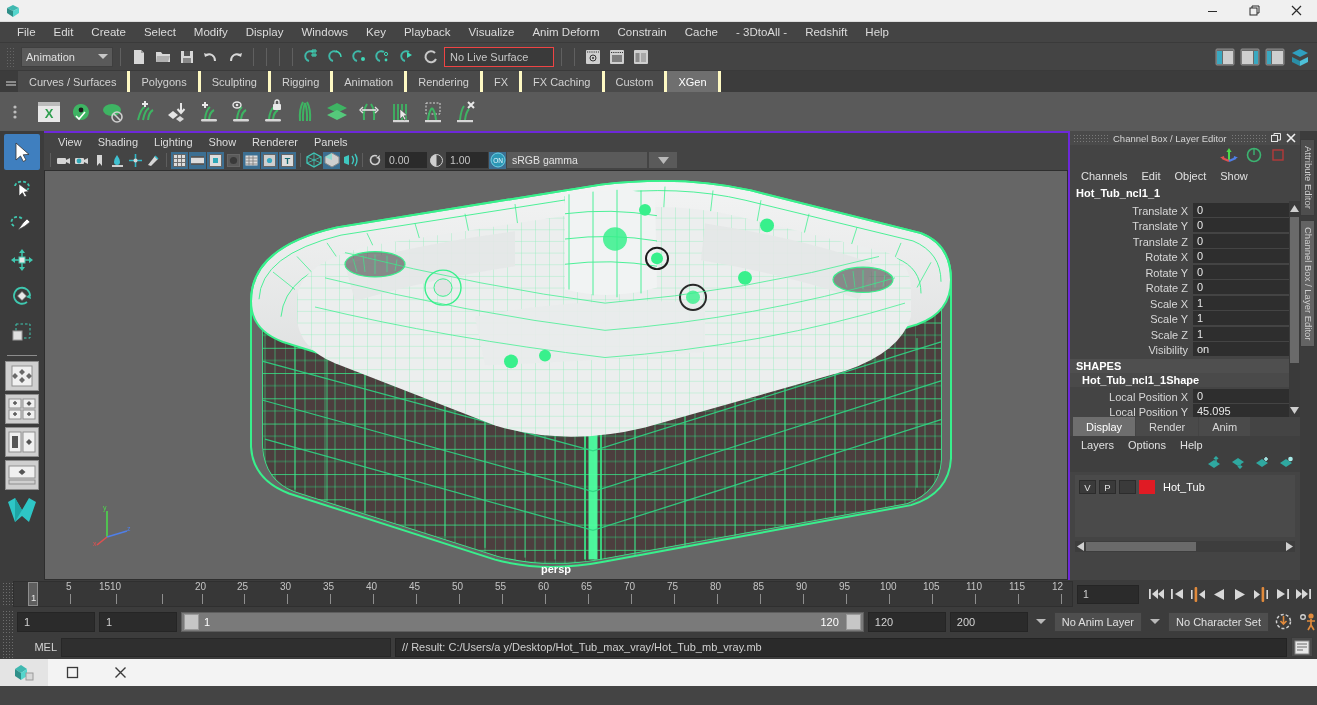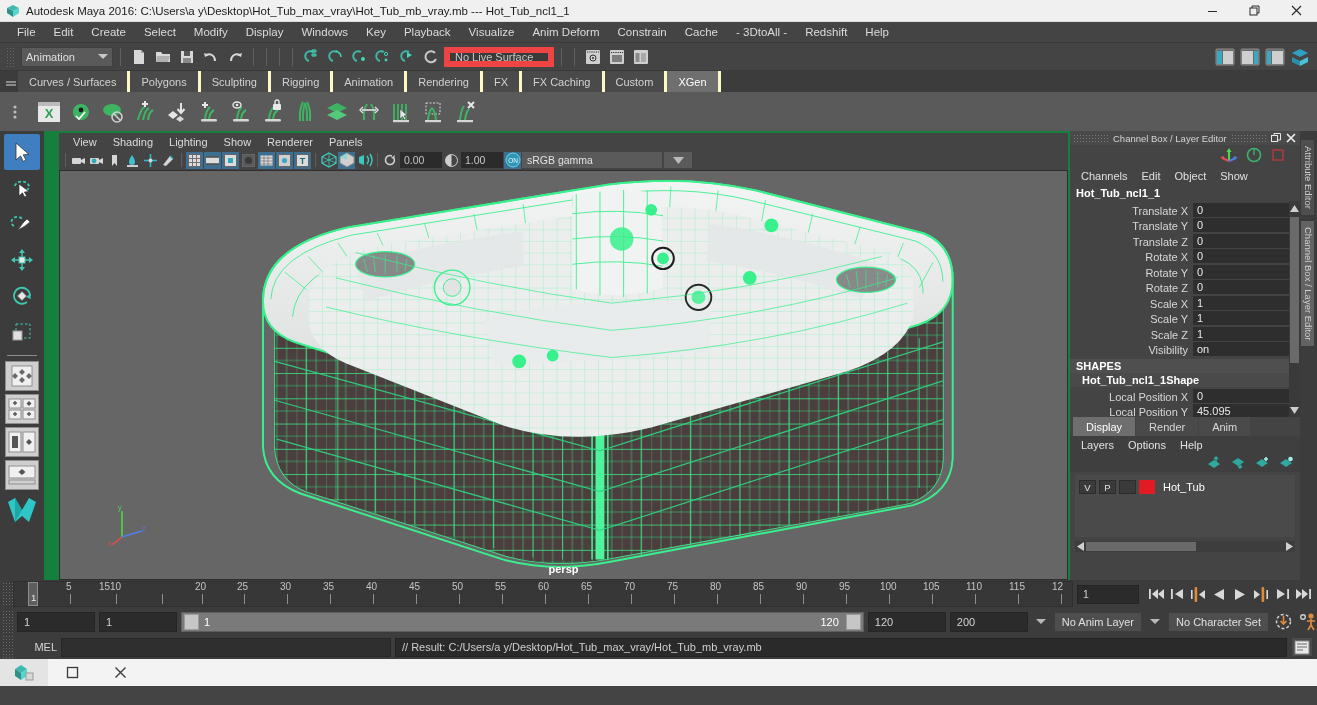--- a/index.html
+++ b/index.html
@@ -47,21 +47,21 @@
     display:flex; align-items:center; padding:0 4px; font-size:11px;
     border:1px solid #3f3f3f; position:relative;
   }
   .mode-select .caret { margin-left:auto; width:0;height:0;
     border-left:5px solid transparent; border-right:5px solid transparent;
     border-top:5px solid #c8c8c8; }
   .sep { width:1px; height:18px; background:#606060; margin:0 5px; flex:none; }
   .tb-icon { width:22px; height:22px; display:flex; align-items:center; justify-content:center; flex:none; }
   .tb-icon svg { display:block; }
   .live-surface {
-    width:110px; height:20px; background:#3a3a3a; border:6px solid #ef4444;
+    width:110px; height:20px; background:#3a3a3a; border:1px solid #ef4444;
     display:flex; align-items:center; padding-left:5px; color:#c7c7c7; font-size:11px; flex:none;
   }
   .statusbar-right { margin-left:auto; display:flex; align-items:center; gap:3px; padding-right:6px; }
 
   
   .shelf-tabs {
     height:21px; background:#3c3c3c; display:flex; align-items:stretch; padding-left:4px;
   }
   .shelf-grip { width:14px; display:flex; align-items:center; justify-content:center; }
   .shelf-grip div { width:10px; height:2px; background:#8a8a8a; box-shadow:0 3px 0 #8a8a8a; }
@@ -80,21 +80,21 @@
   .main { display:flex; height:449px; background:#3c3c3c; }
   .toolbox { width:44px; background:#3c3c3c; display:flex; flex-direction:column;
              align-items:center; padding-top:3px; gap:0px; }
   .tool { width:36px; height:36px; display:flex; align-items:center; justify-content:center;
           border-radius:2px; }
   .tool.active { background:#3f7fbf; }
   .tool-divider { width:30px; height:1px; background:#8c8c8c; margin:5px 0; }
   .qtool { width:34px; height:30px; display:flex; align-items:center; justify-content:center;
            background:#cfcfcf; margin-bottom:3px; border:1px solid #8d8d8d; }
 
-  .viewport-wrap { flex:1; display:flex; flex-direction:column; background:#15803d; padding:2px 2px 0 15px; }
+  .viewport-wrap { flex:1; display:flex; flex-direction:column; background:#6d28d9; padding:2px 2px 0 0; }
   .vp-menubar { height:17px; background:#444; display:flex; align-items:center; padding-left:6px; }
   .vp-menu { padding:0 8px; font-size:11px; color:#dcdcdc; }
   .vp-toolbar { height:20px; background:#444; display:flex; align-items:center; padding-left:3px; gap:1px; }
   .vp-btn { width:17px;height:17px;display:flex;align-items:center;justify-content:center;flex:none; }
   .vp-btn.on { background:#3c6f92; }
   .vp-sep { width:1px;height:14px;background:#5e5e5e;margin:0 3px;flex:none; }
   .vp-num { width:42px;height:16px;background:#2b2b2b;color:#c6c6c6;font-size:10.5px;
             display:flex;align-items:center;padding-left:4px;flex:none; }
   .vp-combo { width:140px;height:16px;background:#5a5a5a;color:#e2e2e2;font-size:10.5px;
               display:flex;align-items:center;padding-left:5px;flex:none;}
@@ -196,21 +196,20 @@
 <div class="app">
 
   <div class="titlebar">
     <span class="title-icon">
       <svg width="14" height="14" viewBox="0 0 14 14">
         <path d="M1 4 L7 1 L13 4 L7 7 Z" fill="#3fb8b0"></path>
         <path d="M1 4 L7 7 L7 13 L1 9 Z" fill="#2f8f89"></path>
         <path d="M13 4 L7 7 L7 13 L13 9 Z" fill="#55d6cd"></path>
       </svg>
     </span>
-    <span class="title-text">Autodesk Maya 2016: C:\Users\a y\Desktop\Hot_Tub_max_vray\Hot_Tub_mb_vray.mb  ---  Hot_Tub_ncl1_1</span>
     <div class="win-controls">
       <div class="win-btn">
         <svg width="11" height="11" viewBox="0 0 11 11">
             <rect x="1" y="6" width="9" height="1" fill="#2b2b2b"></rect>
           </svg>
       </div>
       <div class="win-btn">
         <svg width="11" height="11" viewBox="0 0 11 11">
           <rect x="1" y="3" width="7" height="7" fill="none" stroke="#2b2b2b"></rect>
           <path d="M3 3 V1 H10 V8 H8" fill="none" stroke="#2b2b2b"></path>

